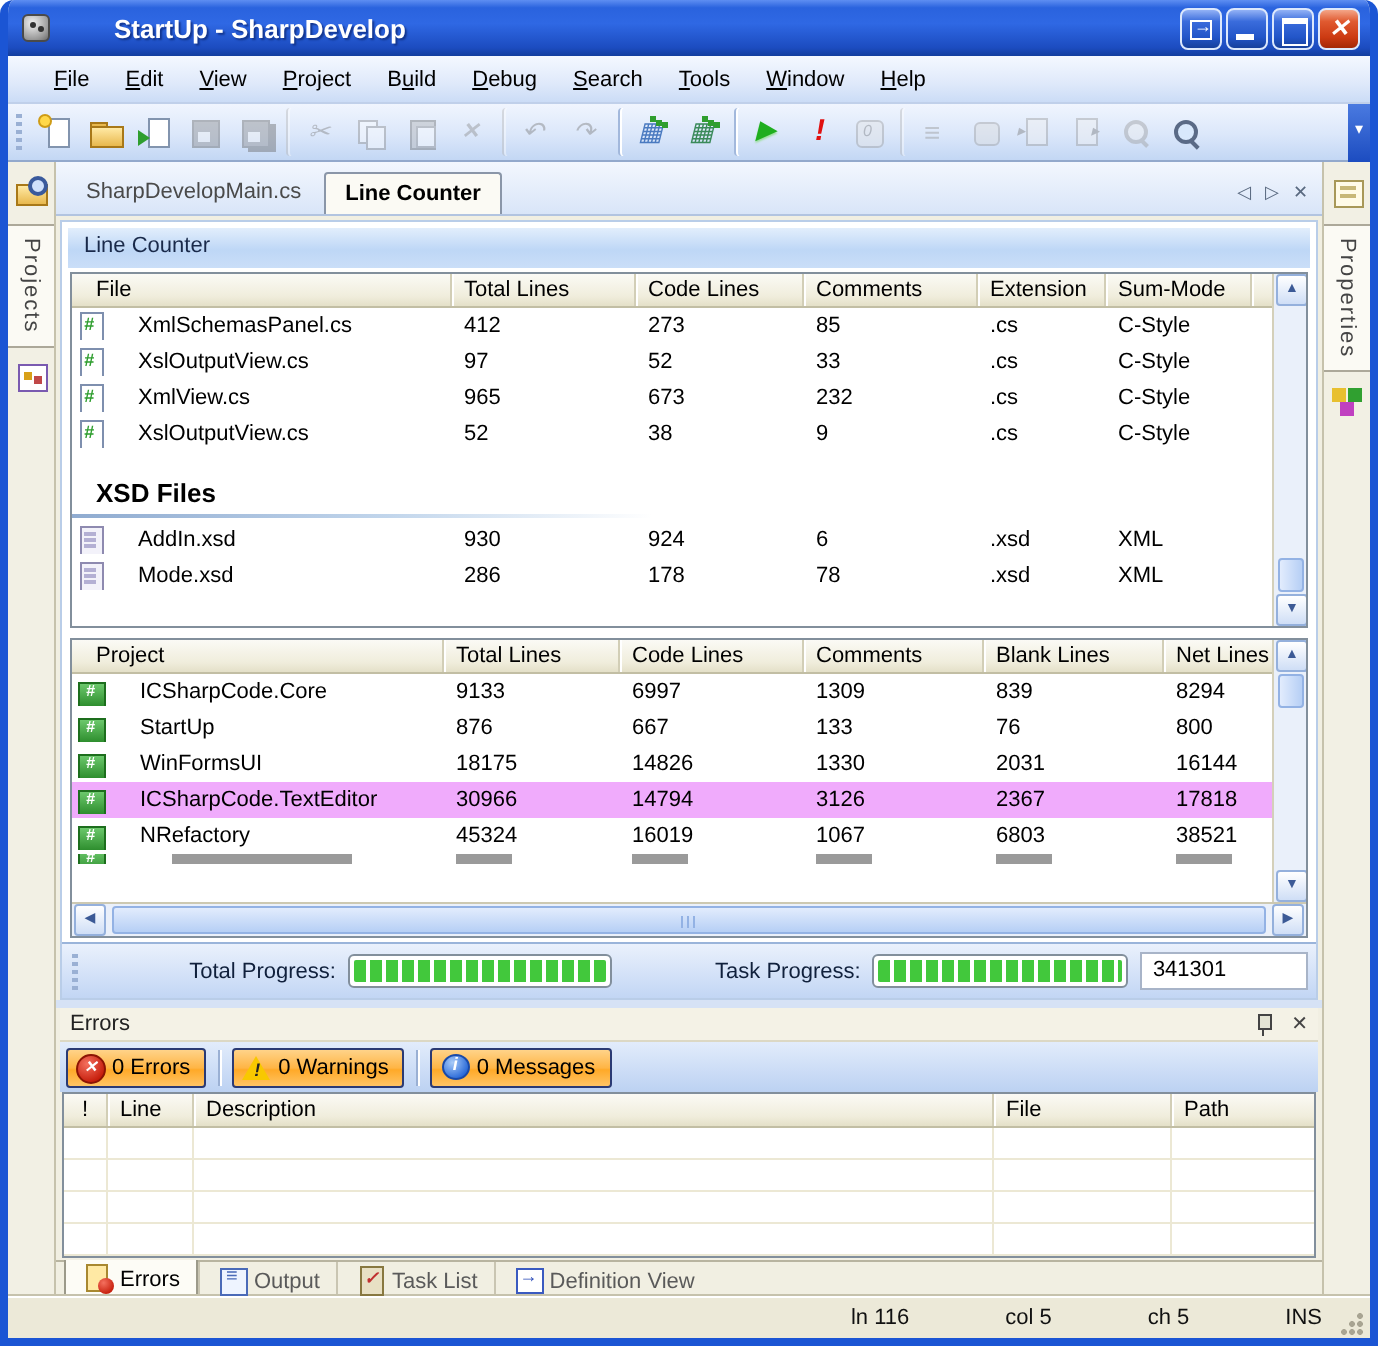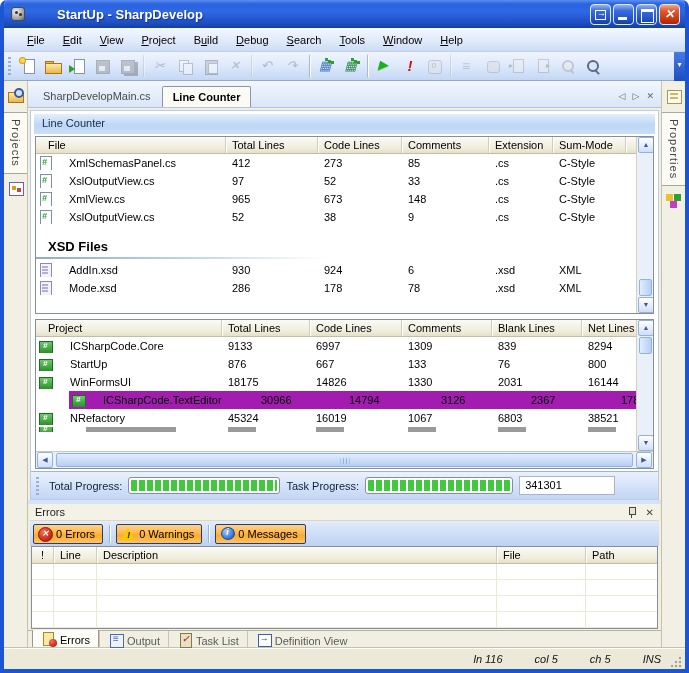--- a/index.html
+++ b/index.html
@@ -106,21 +106,21 @@
   .t2{flex:0 0 150px;height:150px;margin-top:5px;}
   .tbody{flex:1;display:flex;min-height:0;}
   .tmain{flex:1;display:flex;flex-direction:column;min-width:0;}
   .thdr{display:grid;height:17px;flex:0 0 17px;background:linear-gradient(180deg,#fbfaf5 0%,#f0eddc 70%,#e4e0c8 100%);border-bottom:1px solid #c2beA4;}
   .g1{grid-template-columns:190px 92px 84px 87px 64px 73px minmax(0,1fr);}
   .g2{grid-template-columns:186px 88px 92px 90px 90px 82px minmax(0,1fr);}
   .hc{padding:2px 0 0 6px;border-right:1px solid #d2ceb6;box-shadow:1px 0 0 #fff;white-space:nowrap;overflow:hidden;}
   .hc:last-child{border-right:none;box-shadow:none;}
   .hc.first{padding-left:12px;}
   .trow{display:grid;height:18px;align-items:center;}
-  .trow.hl{background:#a21caf;margin-left:33px;}
+  .trow.hl{background:#f0abfc;}
   .tc{padding-left:6px;white-space:nowrap;overflow:hidden;}
   .tc.first{display:flex;align-items:center;gap:17px;padding-left:3px;}
   .grp{padding:13px 0 2px 12px;}
   .grp b{font-size:13px;}
   .grp-rule{margin-top:3px;margin-left:-12px;height:2px;width:290px;background:linear-gradient(90deg,#8fabd0,#c2d6ec 55%,rgba(255,255,255,0));}
   .fico{width:13px;height:14px;position:relative;flex:0 0 13px;}
   .fico::before{content:"";position:absolute;left:1px;top:0;width:10px;height:13px;background:#fff;border:1px solid #7e8fae;}
   .fico.cs::after{content:"#";position:absolute;left:3px;top:1px;font-size:9px;font-weight:bold;color:#2f9e2f;}
   .fico.xsd::before{border-color:#8e8ab0;background:#f3f2fa;}
   .fico.xsd::after{content:"";position:absolute;left:3px;top:3px;width:6px;height:2px;background:#b4b0d4;box-shadow:0 3px 0 #b4b0d4,0 6px 0 #b4b0d4;}
@@ -138,21 +138,21 @@
   .vspace{flex:1;}
   .hs{height:17px;flex:0 0 17px;display:flex;border-top:1px solid #cdc9b2;background:#eaf0fa;align-items:center;}
   .hs .sb{margin:0 1px;}
   .htrack{flex:1;}
   .hthumb{height:14px;margin:0 2px;background:linear-gradient(180deg,#e2ecfd,#b6cff5);border:1px solid #93b2e4;border-radius:2px;position:relative;}
   .hthumb::after{content:"";position:absolute;left:50%;top:4px;width:9px;height:6px;transform:translateX(-50%);
     background:repeating-linear-gradient(90deg,#93b2e4 0 1px,rgba(0,0,0,0) 1px 3px);}
   
   .pstrip{margin-top:auto;height:28px;flex:0 0 28px;display:flex;align-items:center;gap:6px;padding:0 4px;
     background:linear-gradient(180deg,#eaf1fc 0%,#d4e2f8 55%,#c2d6f4 100%);border-top:1px solid #9ab4da;}
-  .plabel{white-space:nowrap;color:#10203c;}
+  .plabel{white-space:nowrap;color:#10203c;margin-left:46px;}
   .pbar{height:17px;background:#fff;border:1px solid #828f9c;border-radius:3px;padding:2px;}
   .pb1{width:152px;}
   .pb2{width:148px;}
   .pfill{height:100%;border-radius:1px;background:repeating-linear-gradient(90deg,#42c83c 0 6px,#fff 6px 8px);}
   .pval{width:96px;height:19px;background:#fff;border:1px solid #a8b4c8;padding:2px 0 0 5px;}
   
   .split{height:4px;flex:0 0 4px;background:#d6e2f5;}
   
   .errors{flex:0 0 126px;height:126px;display:flex;flex-direction:column;margin:0 2px;background:#f2f0e4;}
   .etitle{height:17px;flex:0 0 17px;display:flex;align-items:center;padding:0 5px;color:#222;background:#f4f2e6;border-bottom:1px solid #dcd8c4;}
@@ -196,21 +196,21 @@
     background:radial-gradient(circle at 35% 30%,#f4705e,#c61e0c 75%);}
   [data-name="output-tab-icon"]::before{content:"";position:absolute;left:2px;top:1px;width:12px;height:12px;background:#eef4ff;border:1px solid #4a6ab8;}
   [data-name="output-tab-icon"]::after{content:"\2261";position:absolute;left:5px;top:0;color:#4a6ab8;font-size:10px;}
   [data-name="tasklist-tab-icon"]::before{content:"";position:absolute;left:3px;top:0;width:10px;height:13px;background:#e8e0c4;border:1px solid #887840;}
   [data-name="tasklist-tab-icon"]::after{content:"\2713";position:absolute;left:5px;top:1px;color:#c03030;font-size:9px;font-weight:bold;}
   [data-name="defview-tab-icon"]::before{content:"";position:absolute;left:2px;top:1px;width:12px;height:11px;background:#fff;border:1px solid #3a5ac0;}
   [data-name="defview-tab-icon"]::after{content:"\2192";position:absolute;left:4px;top:0;color:#2a4ab8;font-size:9px;font-weight:bold;}
   
   .statusbar{height:21px;flex:0 0 21px;display:flex;align-items:center;background:#ece9d8;border-top:1px solid #fff;box-shadow:0 -1px 0 #c6c2ac;padding-right:2px;}
   .statusbar .sp{flex:1;}
-  .sitem{margin-left:32px;color:#111;font-style:italic;}
+  .sitem{margin-left:48px;color:#111;}
   .sgrip{width:13px;height:13px;margin:5px 1px 0 8px;
     background:radial-gradient(circle at 3px 11px,#a8a492 1.3px,rgba(0,0,0,0) 1.6px),
                radial-gradient(circle at 7px 11px,#a8a492 1.3px,rgba(0,0,0,0) 1.6px),
                radial-gradient(circle at 11px 11px,#a8a492 1.3px,rgba(0,0,0,0) 1.6px),
                radial-gradient(circle at 7px 7px,#a8a492 1.3px,rgba(0,0,0,0) 1.6px),
                radial-gradient(circle at 11px 7px,#a8a492 1.3px,rgba(0,0,0,0) 1.6px),
                radial-gradient(circle at 11px 3px,#a8a492 1.3px,rgba(0,0,0,0) 1.6px);}
 </style>
 </head>
 <body>
@@ -390,21 +390,21 @@
                     <span class="tc">C-Style</span>
                     <span class="tc"></span>
                   </div>
                   <div class="trow g1" data-name="file-row">
                     <span class="tc first">
                       <i class="fico cs" data-name="csharp-file-icon"></i>
                       <span>XmlView.cs</span>
                     </span>
                     <span class="tc">965</span>
                     <span class="tc">673</span>
-                    <span class="tc">148</span>
+                    <span class="tc">232</span>
                     <span class="tc">.cs</span>
                     <span class="tc">C-Style</span>
                     <span class="tc"></span>
                   </div>
                   <div class="trow g1" data-name="file-row">
                     <span class="tc first">
                       <i class="fico cs" data-name="csharp-file-icon"></i>
                       <span>XslOutputView.cs</span>
                     </span>
                     <span class="tc">52</span>

